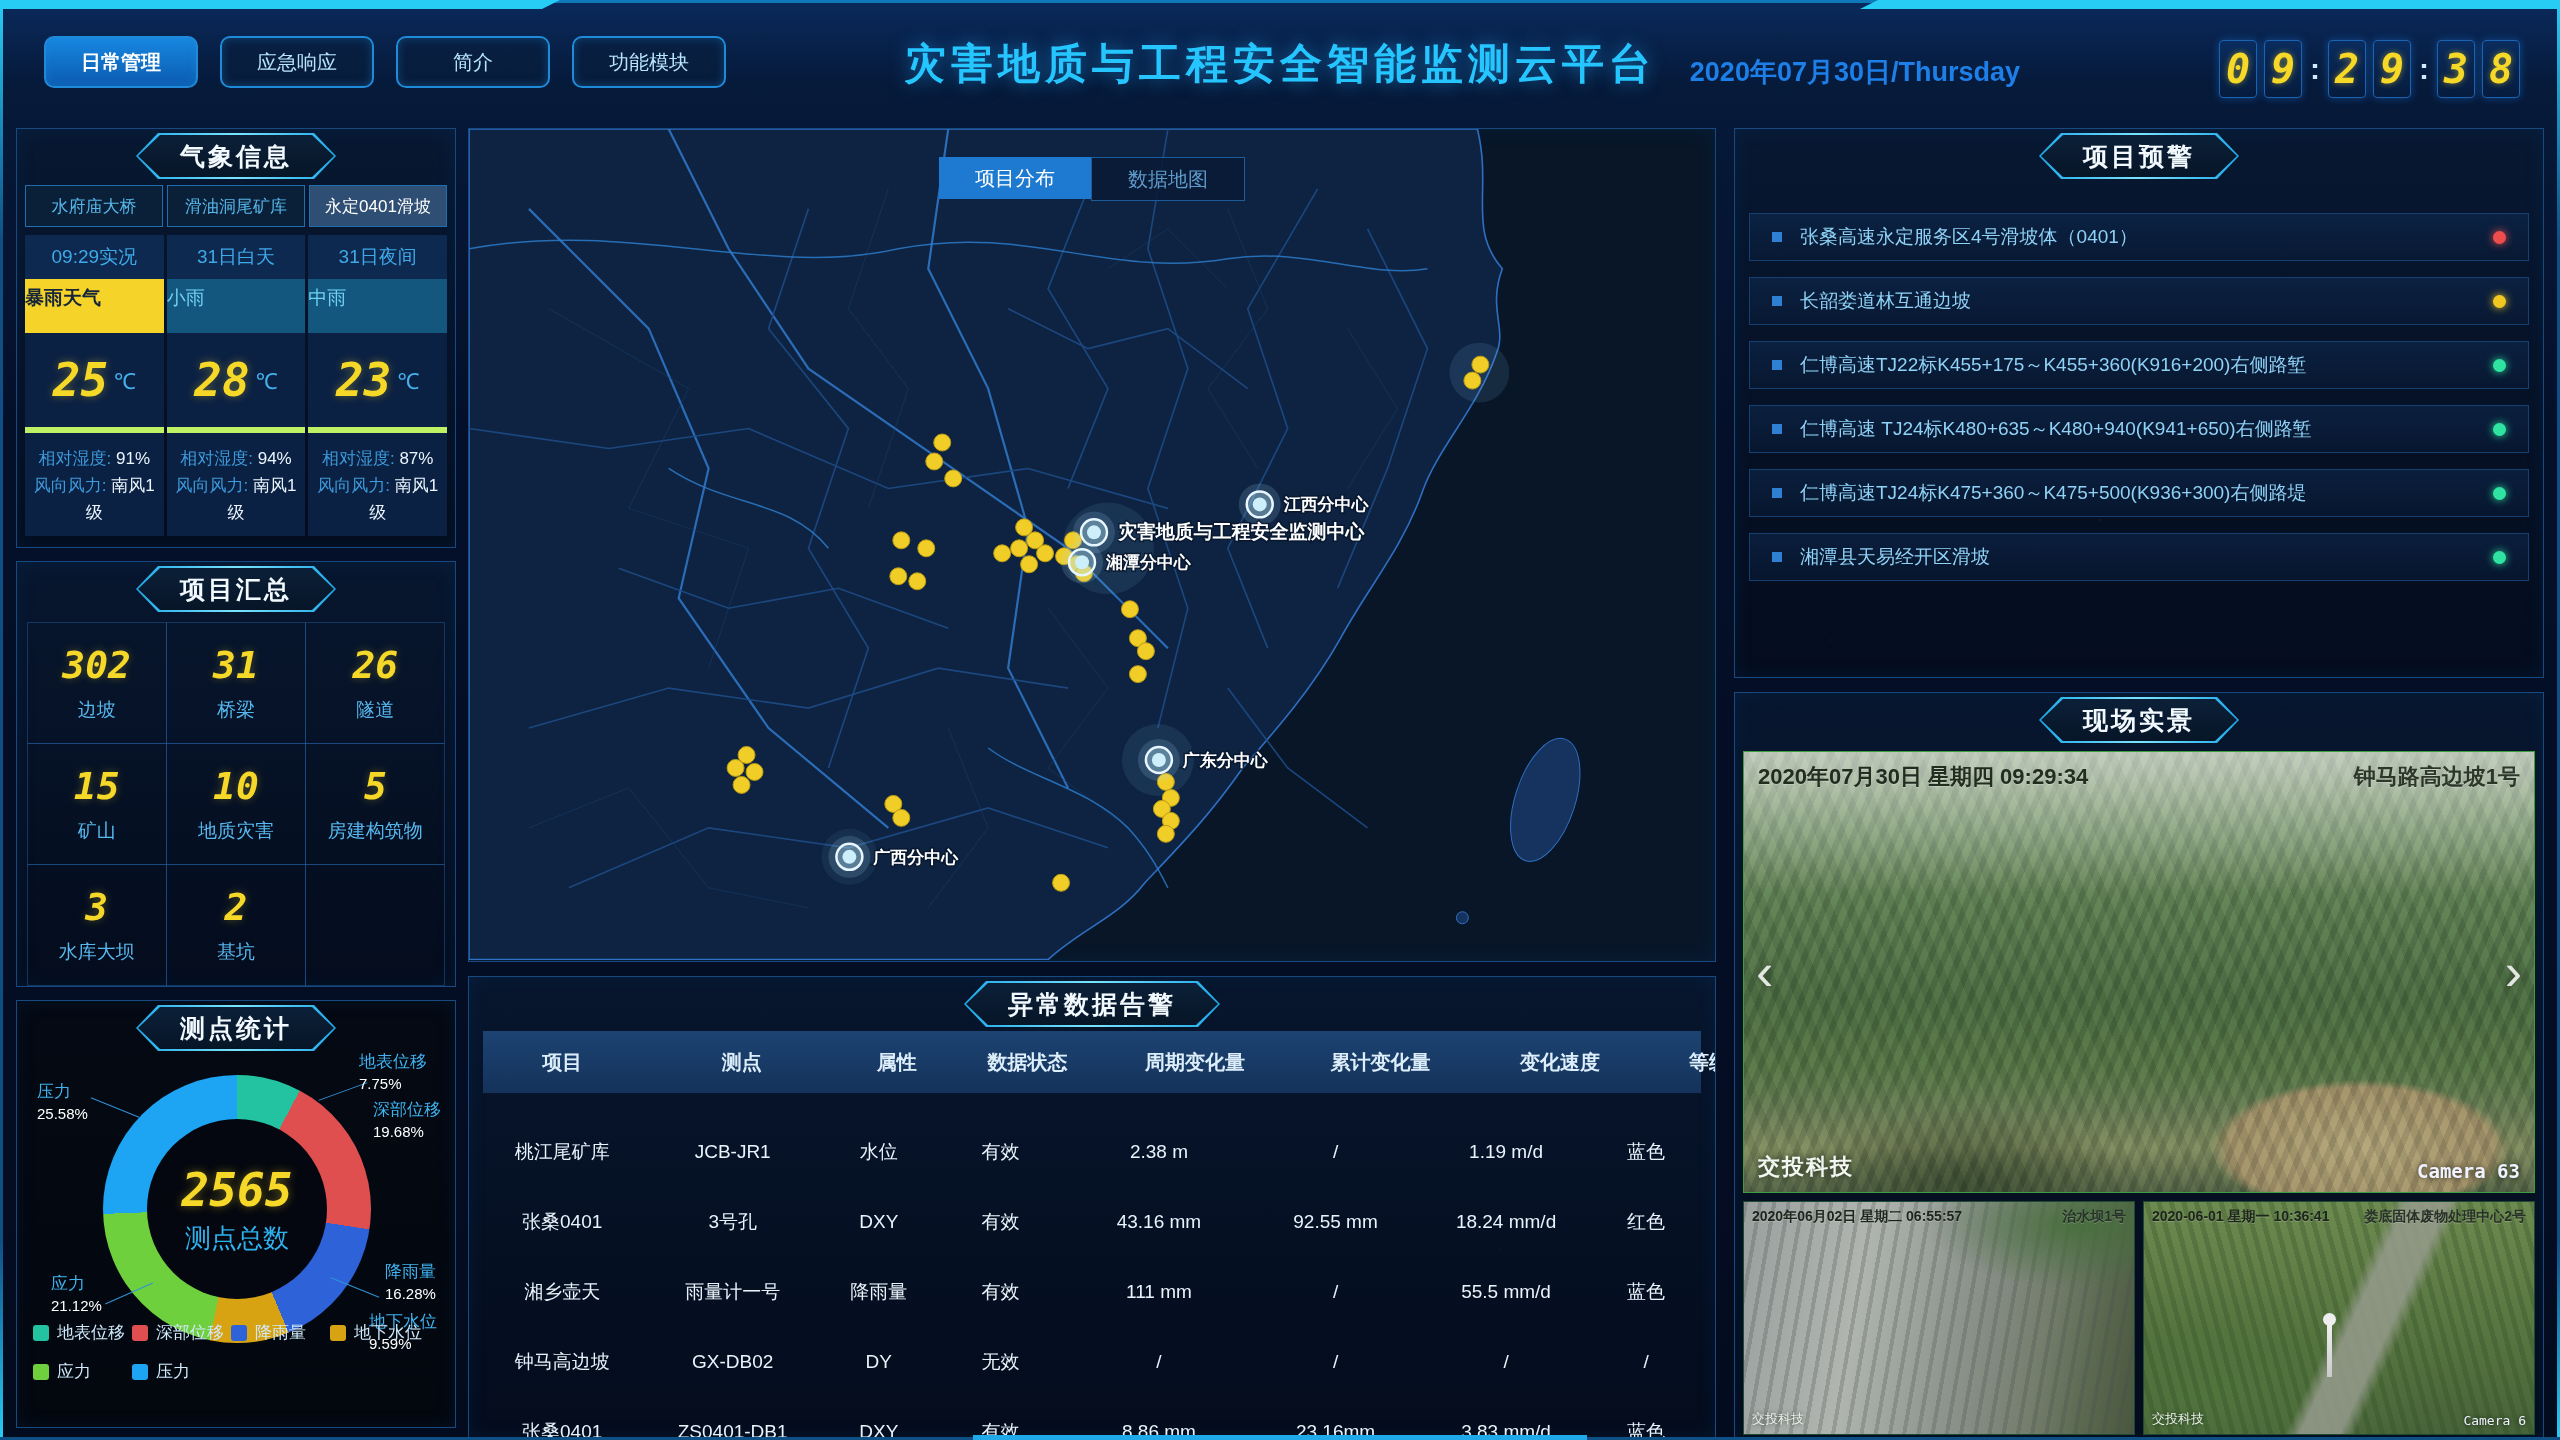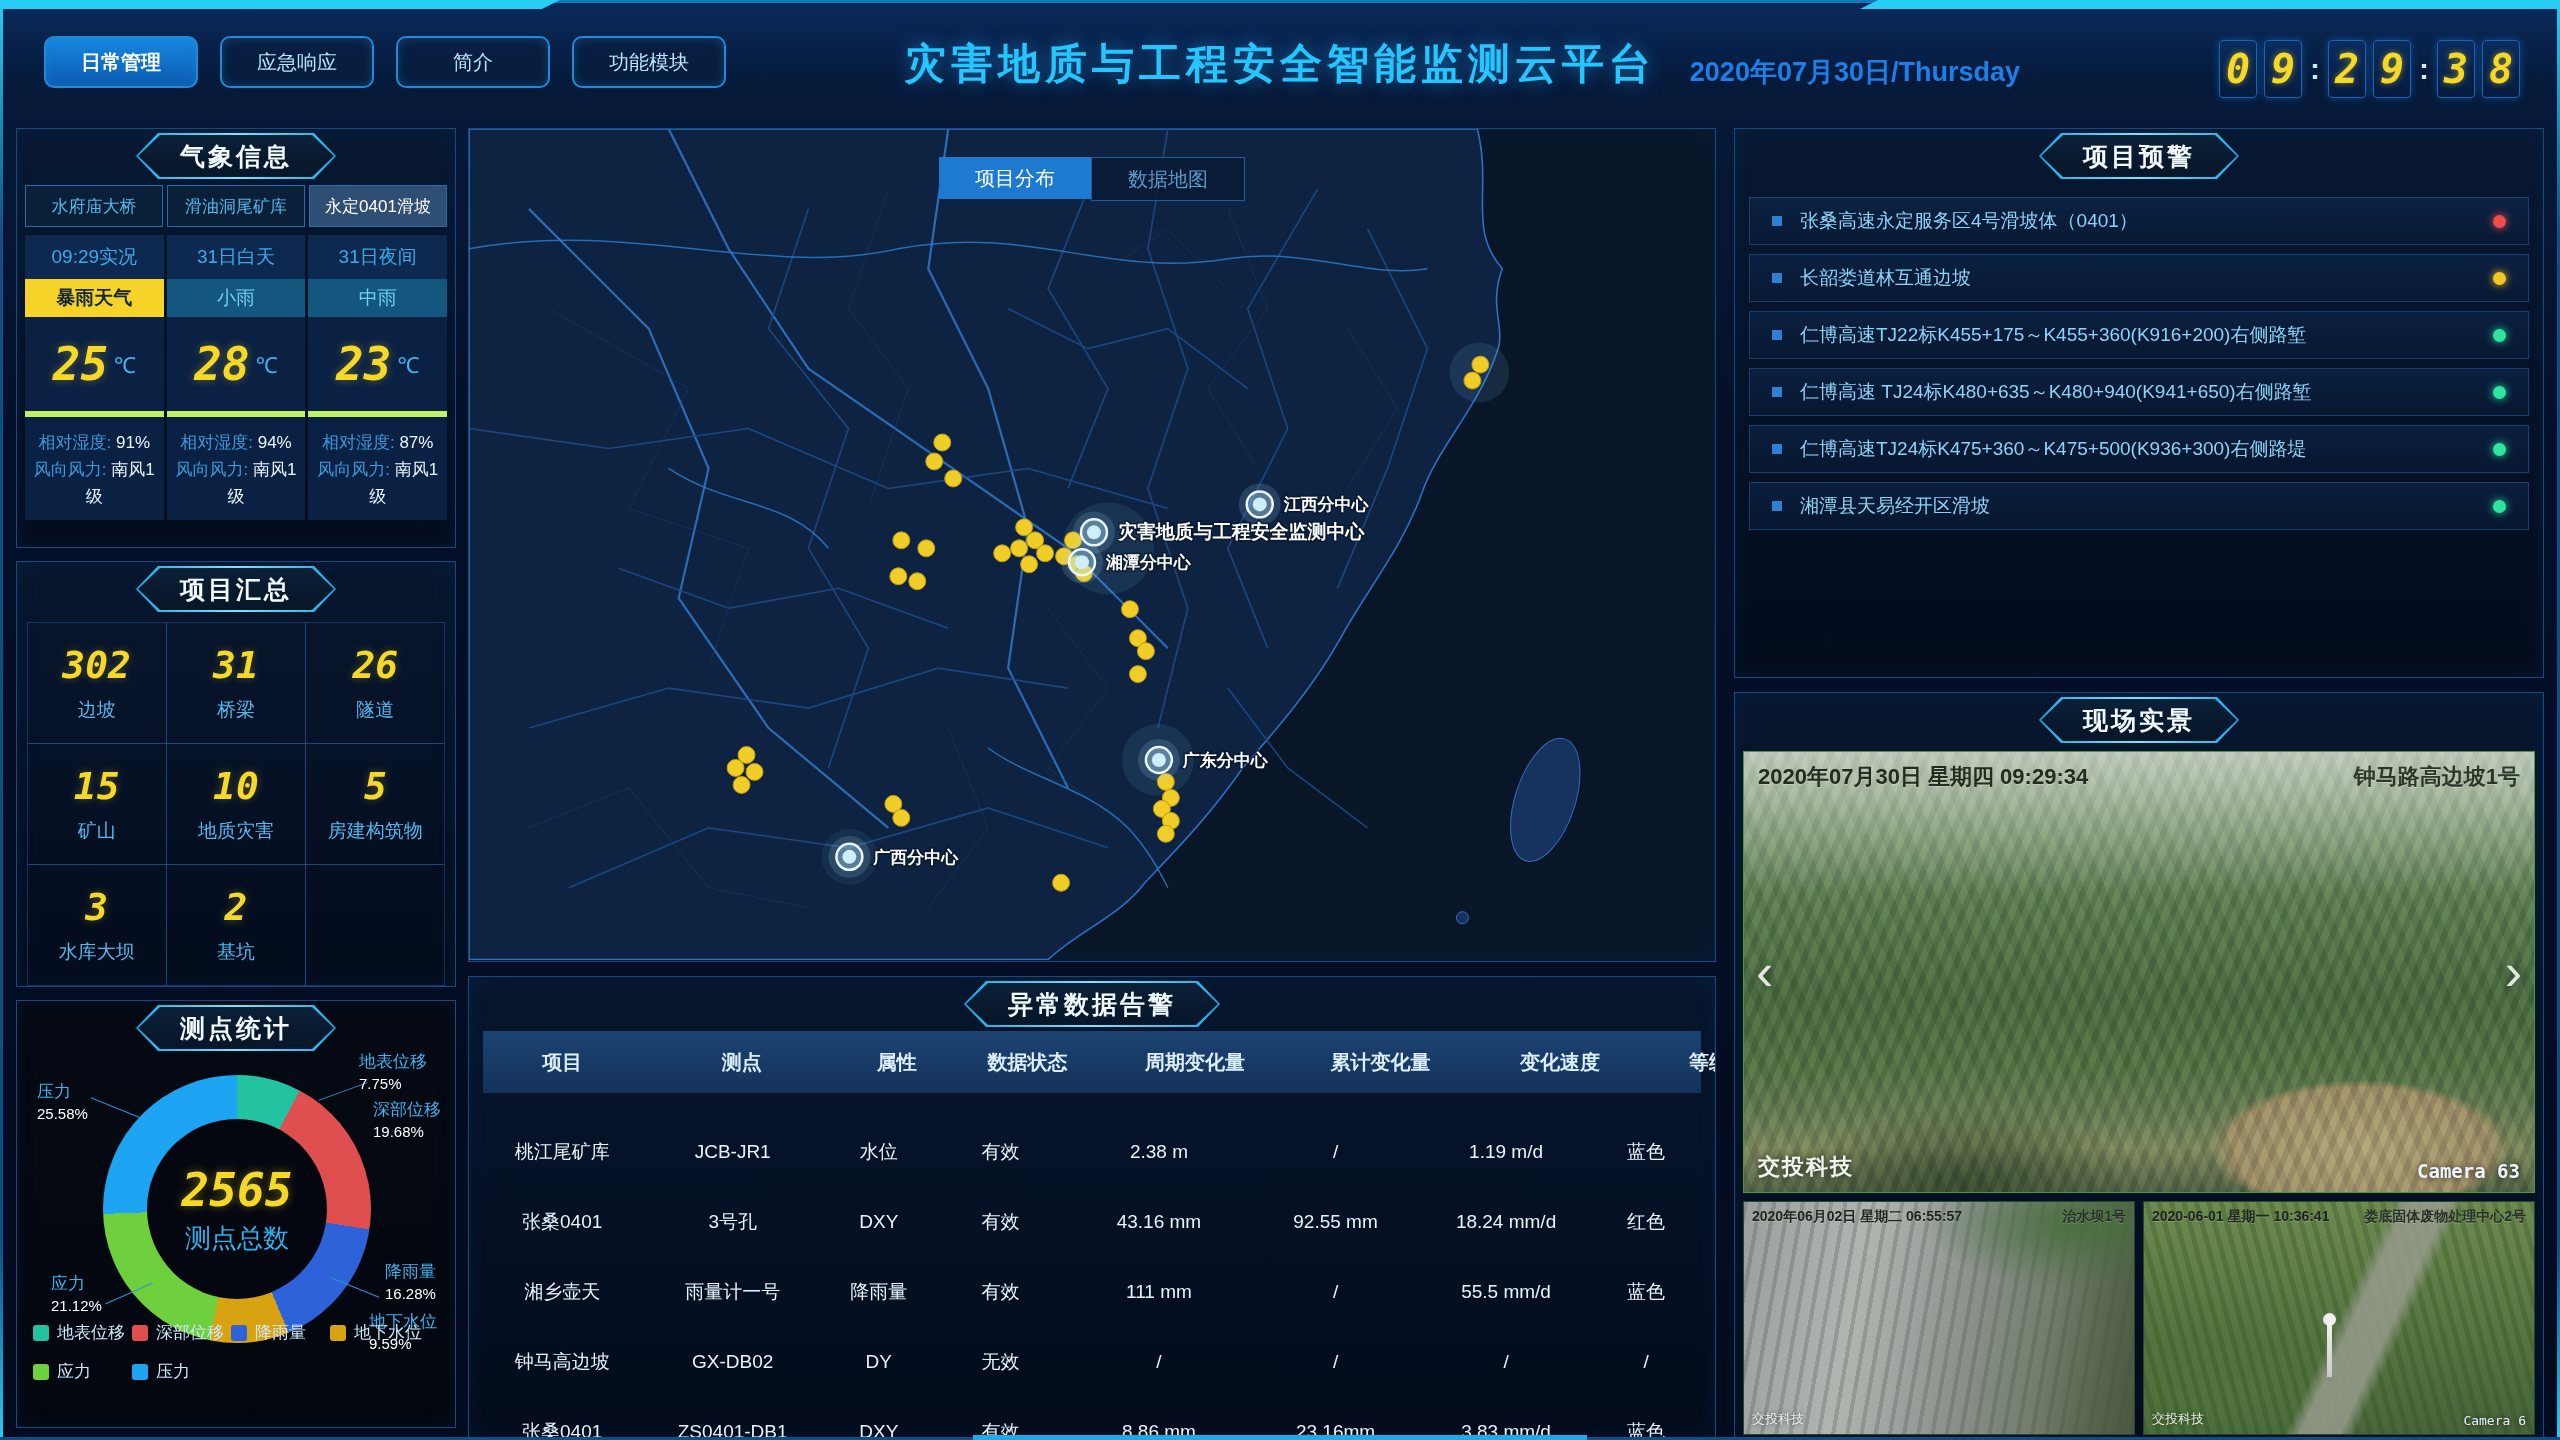--- a/index.html
+++ b/index.html
@@ -61,21 +61,21 @@
     letter-spacing:3px;white-space:nowrap;}
   
   .wx{height:418px;}
   .wx-tabs{display:flex;gap:4px;padding:2px 8px 8px;}
   .wx-tab{flex:1;height:40px;display:flex;align-items:center;justify-content:center;font-size:17px;
     color:#57b6ea;background:#0a2038;border:1px solid #1f6eb0;cursor:pointer;white-space:nowrap;}
   .wx-tab.active{background:#2e4f73;color:#fff;}
   .wx-cols{display:grid;grid-template-columns:1fr 1fr 1fr;gap:3px;padding:0 8px;}
   .wx-col{background:#0b2143;display:flex;flex-direction:column;}
   .w-time{height:44px;line-height:44px;text-align:center;color:#3fa9e8;font-size:19px;background:#0d2950;}
-  .w-cond{height:38px;line-height:38px;text-align:center;font-size:19px;background:#14577e;color:#6fd0f2;}
+  .w-cond{height:54px;line-height:38px;text-align:left;font-size:19px;background:#14577e;color:#6fd0f2;}
   .w-cond.hl{background:#f5d328;color:#15253a;font-weight:bold;}
   .w-temp{height:94px;display:flex;align-items:center;justify-content:center;}
   .t-num{font:italic bold 46px "DejaVu Sans Mono",monospace;color:#f6d829;text-shadow:0 0 8px rgba(246,216,41,.35);}
   .t-unit{font-size:22px;color:#45b2ec;margin-left:6px;}
   .w-info{border-top:6px solid #bef264;padding:12px 8px 10px;font-size:17px;line-height:27px;color:#eaf5fd;
     text-align:center;flex:1;}
   .w-lab{color:#3d9adc;}
   
   .sum{height:424px;}
   .sum-grid{display:grid;grid-template-columns:repeat(3,1fr);padding:6px 10px;}
@@ -122,21 +122,21 @@
   
   .alerts{margin-top:14px;height:460px;overflow:hidden;}
   .al-head,.al-row{display:grid;grid-template-columns:13% 15% 9% 11% 15% 14% 14% 9%;align-items:center;text-align:center;}
   .al-head{height:62px;margin:0 14px;background:linear-gradient(180deg,#1c4372,#14325a);font-size:20px;color:#ddeefb;font-weight:600;gap:9px;}
   .al-body{height:352px;overflow:hidden;margin:0 14px;}
   .al-row{height:70px;font-size:19px;color:#e9f3fb;cursor:pointer;}
   .al-row.clip{margin-top:-46px;opacity:.95;}
   
   .warn-panel{height:548px;}
   .warn-list{padding:14px 0 0;}
-  .warn{display:flex;align-items:center;height:46px;margin:0 14px 9px;gap:18px;padding:0 22px;cursor:pointer;
+  .warn{display:flex;align-items:center;height:46px;margin:16px 14px 9px;gap:18px;padding:0 22px;cursor:pointer;
     background:linear-gradient(180deg,rgba(16,48,92,.45),rgba(10,30,60,.45));border:1px solid #16406f;}
   .warn-bullet{width:10px;height:10px;background:#2f80d2;flex:none;}
   .warn-text{flex:1;font-size:19px;color:#8fd2f6;white-space:nowrap;overflow:hidden;}
   .warn-dot{width:13px;height:13px;border-radius:50%;flex:none;}
   
   .cam-panel{margin-top:14px;height:748px;}
   .cam-main{position:relative;margin:4px 8px 0;height:440px;border:1px solid #3f9c3f;overflow:hidden;cursor:pointer;
     background:
       linear-gradient(180deg,rgba(228,233,228,.5) 0%,rgba(228,233,228,0) 32%),
       repeating-linear-gradient(112deg,rgba(25,40,22,.18) 0 6px,rgba(90,120,70,.12) 6px 13px),

